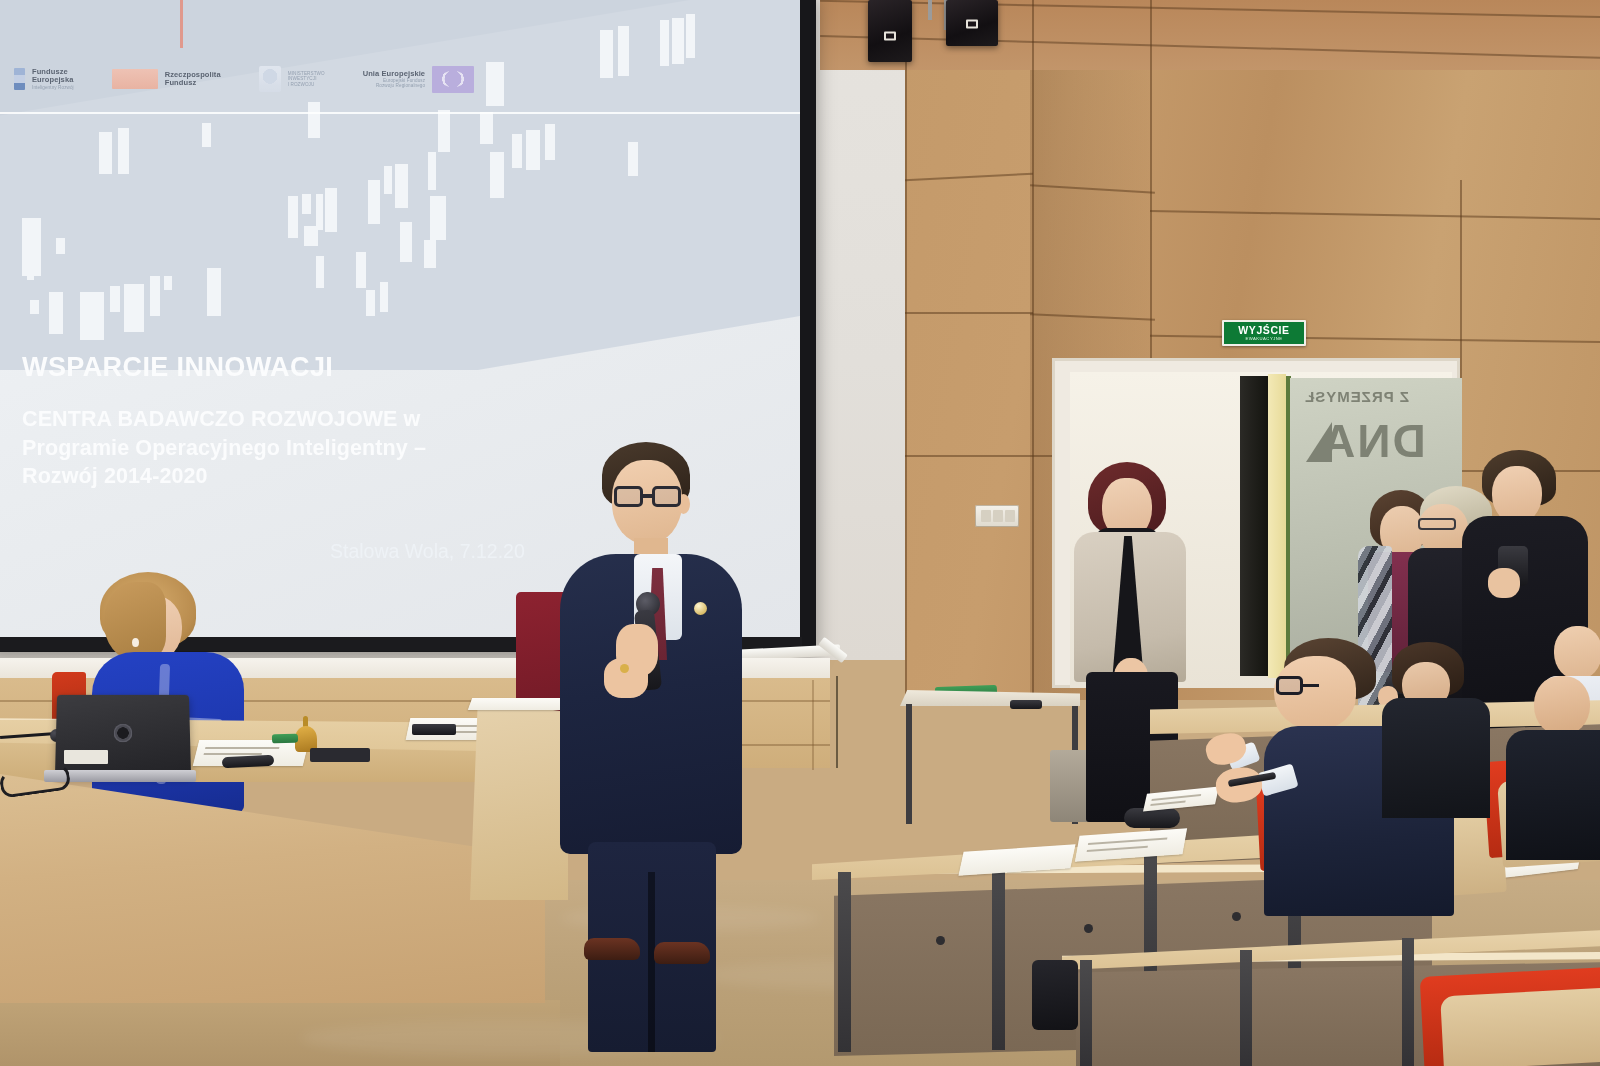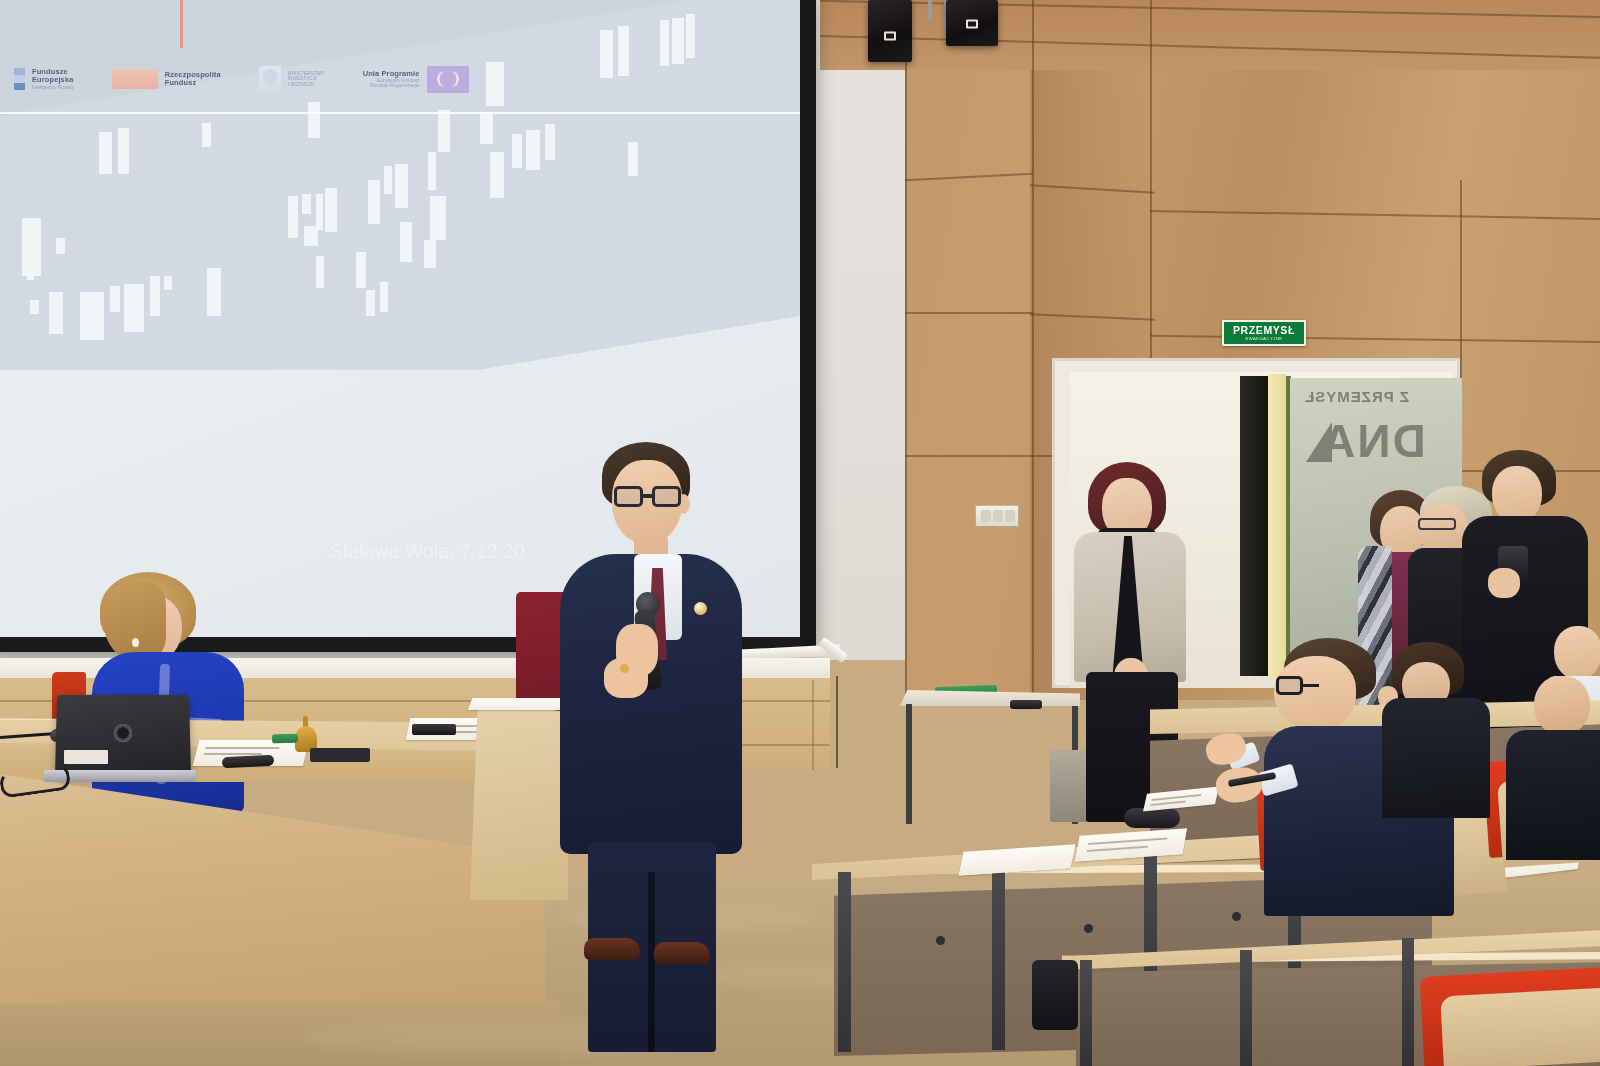--- a/index.html
+++ b/index.html
@@ -521,28 +521,36 @@
             <div class="l2">MINISTERSTWO</div>
             <div class="l2">INWESTYCJI</div>
             <div class="l2">I ROZWOJU</div>
           </div>
         </div>
         <div class="logo-item" style="flex-direction:row-reverse;">
           <div class="logo-mark mark-eu">
               <div class="stars"></div>
             </div>
           <div class="logo-txt" style="text-align:right;">
-            <div class="l1">Unia Programie</div>
+            <div class="l1">Unia Europejskie</div>
             <div class="l2">Europejski Fundusz</div>
             <div class="l2">Rozwoju Regionalnego</div>
           </div>
         </div>
       </div>
       <div class="strip-rule"></div>
 
+      <div class="slide-txt">
+        <div class="s-h1">WSPARCIE INNOWACJI</div>
+        <div class="s-h2">
+          <div>CENTRA BADAWCZO ROZWOJOWE w</div>
+          <div>Programie Operacyjnego Inteligentny –</div>
+          <div>Rozwój 2014-2020</div>
+        </div>
+      </div>
       <div class="s-date">Stalowa Wola, 7.12.20</div>
     </div>
     <div class="screen-bar-bottom"></div>
   </div>
   <div class="screen-rail"></div>
   <div class="screen-rail2"></div>
 
   <div class="dado"></div>
   <div class="dado-wood"></div>
   <div class="dado-line" style="top:700px;"></div>
@@ -568,21 +576,21 @@
   <div class="door-jamb"></div>
   <div class="door-glass">
     <div class="mirr" style="left:14px; top:10px; font-size:15px; letter-spacing:1px;">Z PRZEMYSŁ</div>
     <div class="mirr" style="left:30px; top:36px; font-size:46px; letter-spacing:2px;">DNA</div>
     <div style="position:absolute; left:16px; top:44px; width:26px; height:40px; background:#7e8274;
                 clip-path:polygon(100% 0,100% 100%,0 100%);"></div>
   </div>
 
   <div class="exit-sign">
     <div class="exit-inner">
-      <div class="e1">PRZEMYSŁ</div>
+      <div class="e1">WYJŚCIE</div>
       <div class="e2">EWAKUACYJNE</div>
     </div>
   </div>
 
   <div class="floor"></div>
   <div class="floor-left"></div>
   <div class="floor-sheen" style="left:560px; top:905px; width:260px; height:26px;"></div>
   <div class="floor-sheen" style="left:700px; top:960px; width:320px; height:30px;"></div>
   <div class="floor-sheen" style="left:300px; top:1020px; width:420px; height:36px;"></div>
 

